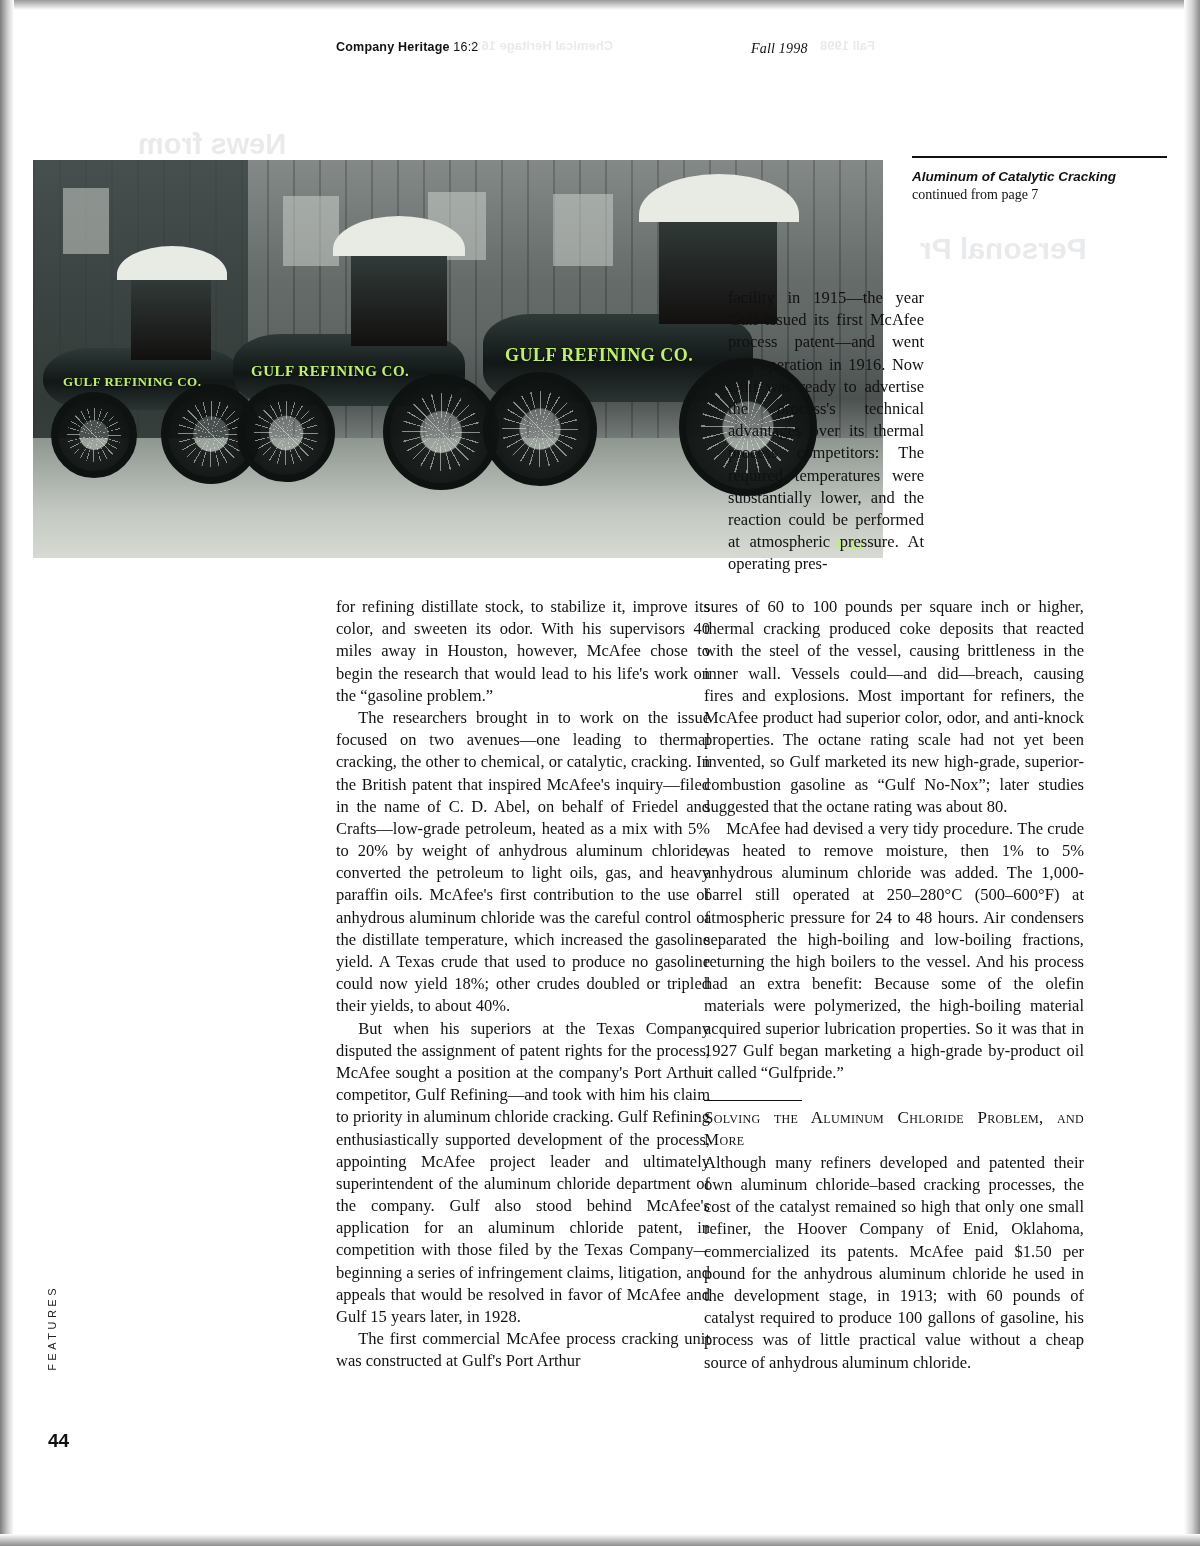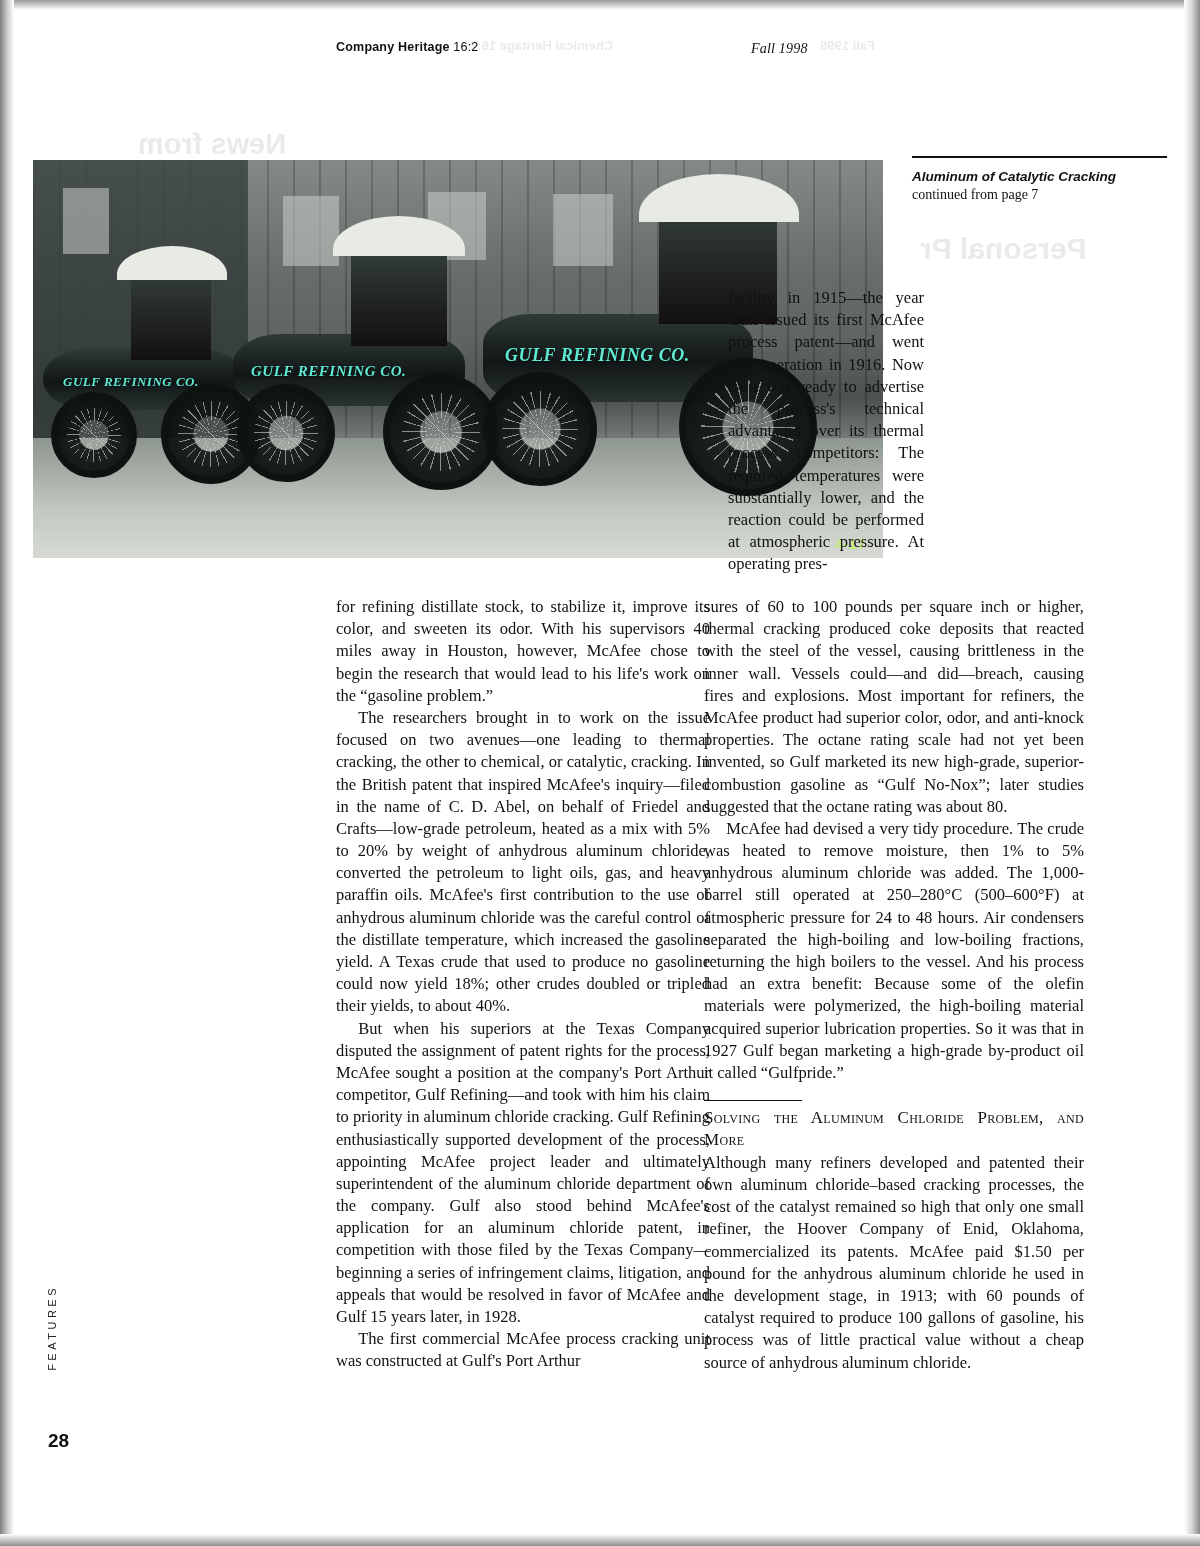--- a/index.html
+++ b/index.html
@@ -174,23 +174,22 @@
   .wheel::after {
     content: "";
     position: absolute;
     inset: 12%;
     border-radius: 50%;
     background:
       repeating-conic-gradient(from 0deg, rgba(230,235,230,0.55) 0deg 2deg, rgba(0,0,0,0) 2deg 15deg);
   }
   .tank-label {
     position: absolute;
-    color: #5eead4;
+    color: #bef264;
     font-family: "Liberation Serif", serif;
-    font-style: italic;
     font-weight: bold;
     letter-spacing: 0.5px;
     text-shadow: 0 1px 2px rgba(0,0,0,0.6);
     white-space: nowrap;
   }
   .photo-num {
     position: absolute;
     right: 18px;
     bottom: 6px;
     color: #bef264;
@@ -307,21 +306,21 @@
 
   <div class="running-head">
     <div class="rh-left">
       <span>Company Heritage</span>
       <span class="vol">16:2</span>
     </div>
     <div class="rh-right">Fall 1998</div>
   </div>
 
   <div class="features-label">FEATURES</div>
-  <div class="folio">28</div>
+  <div class="folio">44</div>
 
   <div class="photo">
     <div class="photo-inner"></div>
     <div class="barn"></div>
     <div class="barn-dark"></div>
     <div class="barn-win" style="left:30px; top:28px; width:46px; height:66px;"></div>
     <div class="barn-win" style="left:250px; top:36px; width:56px; height:70px;"></div>
     <div class="barn-win" style="left:395px; top:32px; width:58px; height:68px;"></div>
     <div class="barn-win" style="left:520px; top:34px; width:60px; height:72px;"></div>
     <div class="ground"></div>

